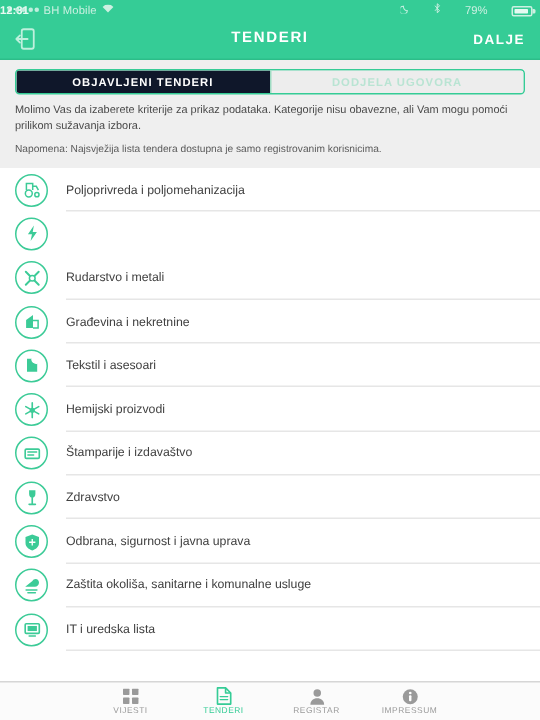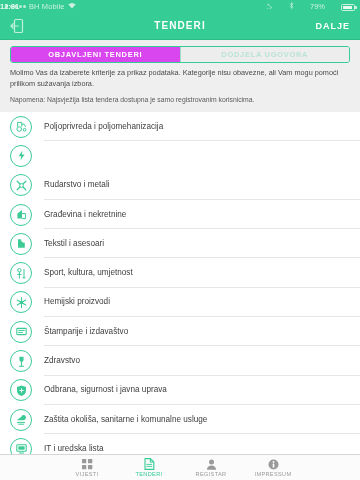--- a/index.html
+++ b/index.html
@@ -40,21 +40,21 @@
     font-size:10px; font-weight:bold; letter-spacing:1.1px; color:#ffffff; }
   .nav-right { margin-left:auto; font-size:9px; font-weight:bold; letter-spacing:1px; color:#fff; z-index:2; cursor:pointer;}
   .logout-icon { width:14px; height:16px; z-index:2; cursor:pointer; }
 
   
   .seg-wrap { background:#efefef; padding:6px 10px 5px; flex:0 0 auto; }
   .segmented { display:flex; height:17px; border-radius:3px; overflow:hidden;
     border:1px solid #35cc96; }
   .seg { flex:1; display:flex; align-items:center; justify-content:center;
     font-size:7.5px; font-weight:bold; letter-spacing:.7px; cursor:pointer; }
-  .seg.active { background:#d946ef; color:#fff; }
+  .seg.active { background:#0f172a; color:#fff; }
   .seg.inactive { background:#ededed; color:#b9e4d3; border-left:1px solid #9fdcc3; }
 
   
   .notice { background:#efefef; padding: 0 10px 7px; flex:0 0 auto; }
   .notice p { font-size:7.3px; color:#4a4a4a; line-height:1.45; }
   .notice p.sub { margin-top:6px; font-size:6.8px; color:#5a5a5a; }
 
   
   .list { flex:1 1 auto; overflow:hidden; background:#fff; position:relative; }
   .row { height:29.3px; display:flex; align-items:center; padding-left:10px; background:#fff; cursor:pointer; }
@@ -191,32 +191,20 @@
         <svg width="13" height="13" viewBox="0 0 13 13">
             <path d="M3 2.2h3.2c0 2.4 1.4 3 3.6 3.2v5.4H3z" fill="#3ccb97"></path>
             <path d="M6.2 2.2c0 2.4 1.4 3 3.6 3.2" fill="none" stroke="#fff" stroke-width=".8"></path>
           </svg>
       </span>
       <span class="txt-wrap">
           <span class="txt">Tekstil i asesoari</span>
         </span>
     </div>
 
-    <div class="row">
-      <span class="ico">
-        <svg width="13" height="13" viewBox="0 0 13 13">
-            <circle cx="4.4" cy="3.2" r="1.7" fill="none" stroke="#3ccb97" stroke-width="1"></circle>
-            <path d="M4.4 5.4v5.8M2.6 7.4h3.6" stroke="#3ccb97" stroke-width="1" stroke-linecap="round"></path>
-            <path d="M9 2.4v8.4M8 10.8h2" stroke="#3ccb97" stroke-width="1" stroke-linecap="round"></path>
-          </svg>
-      </span>
-      <span class="txt-wrap">
-          <span class="txt">Sport, kultura, umjetnost</span>
-        </span>
-    </div>
 
     <div class="row">
       <span class="ico">
         <svg width="13" height="13" viewBox="0 0 13 13">
             <g stroke="#3ccb97" stroke-width="1.1" stroke-linecap="round">
               <path d="M6.5 1.6v9.8M2.2 4.1l8.6 4.8M10.8 4.1l-8.6 4.8"></path>
             </g>
             <circle cx="6.5" cy="6.5" r="1.7" fill="#3ccb97"></circle>
           </svg>
       </span>

